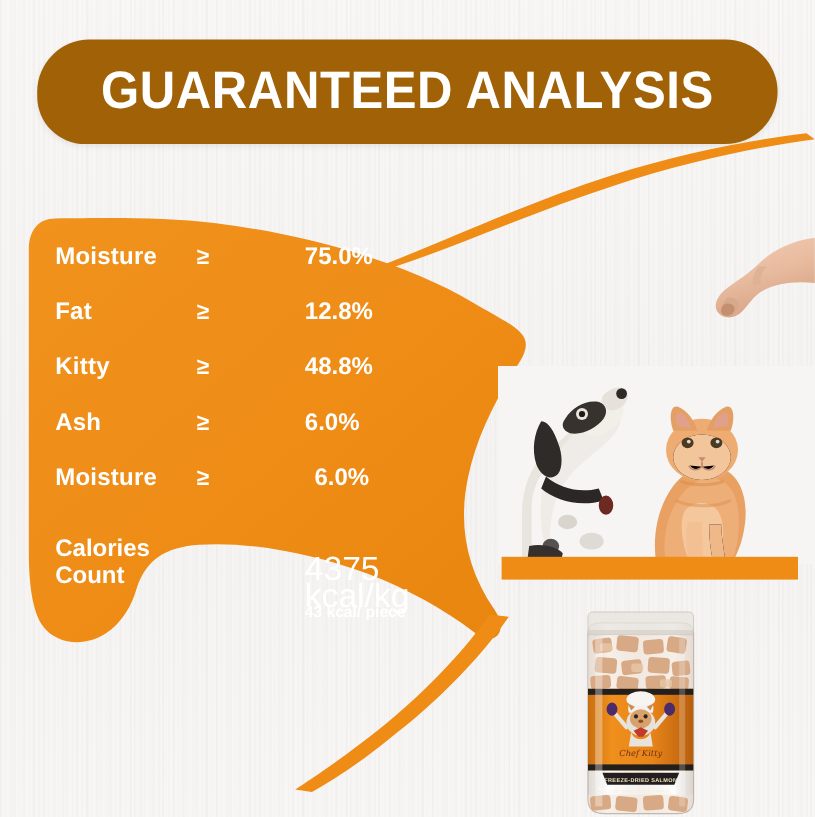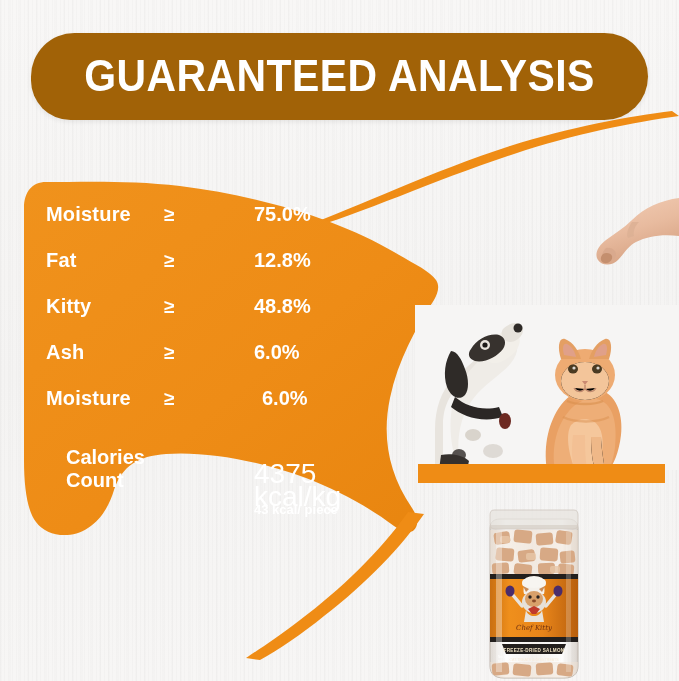--- a/index.html
+++ b/index.html
@@ -128,21 +128,20 @@
     color: #ffffff;
   }
   #calories-label {
     position: absolute;
     left: 0;
     top: 0;
     font-size: 20px;
     font-weight: bold;
     line-height: 23px;
     white-space: pre-line;
-    margin-left: 20px;
   }
   #calories-value {
     position: absolute;
     left: 208px;
     top: 16px;
     font-size: 28px;
     font-weight: normal;
     line-height: 23px;
     white-space: pre-line;
   }

